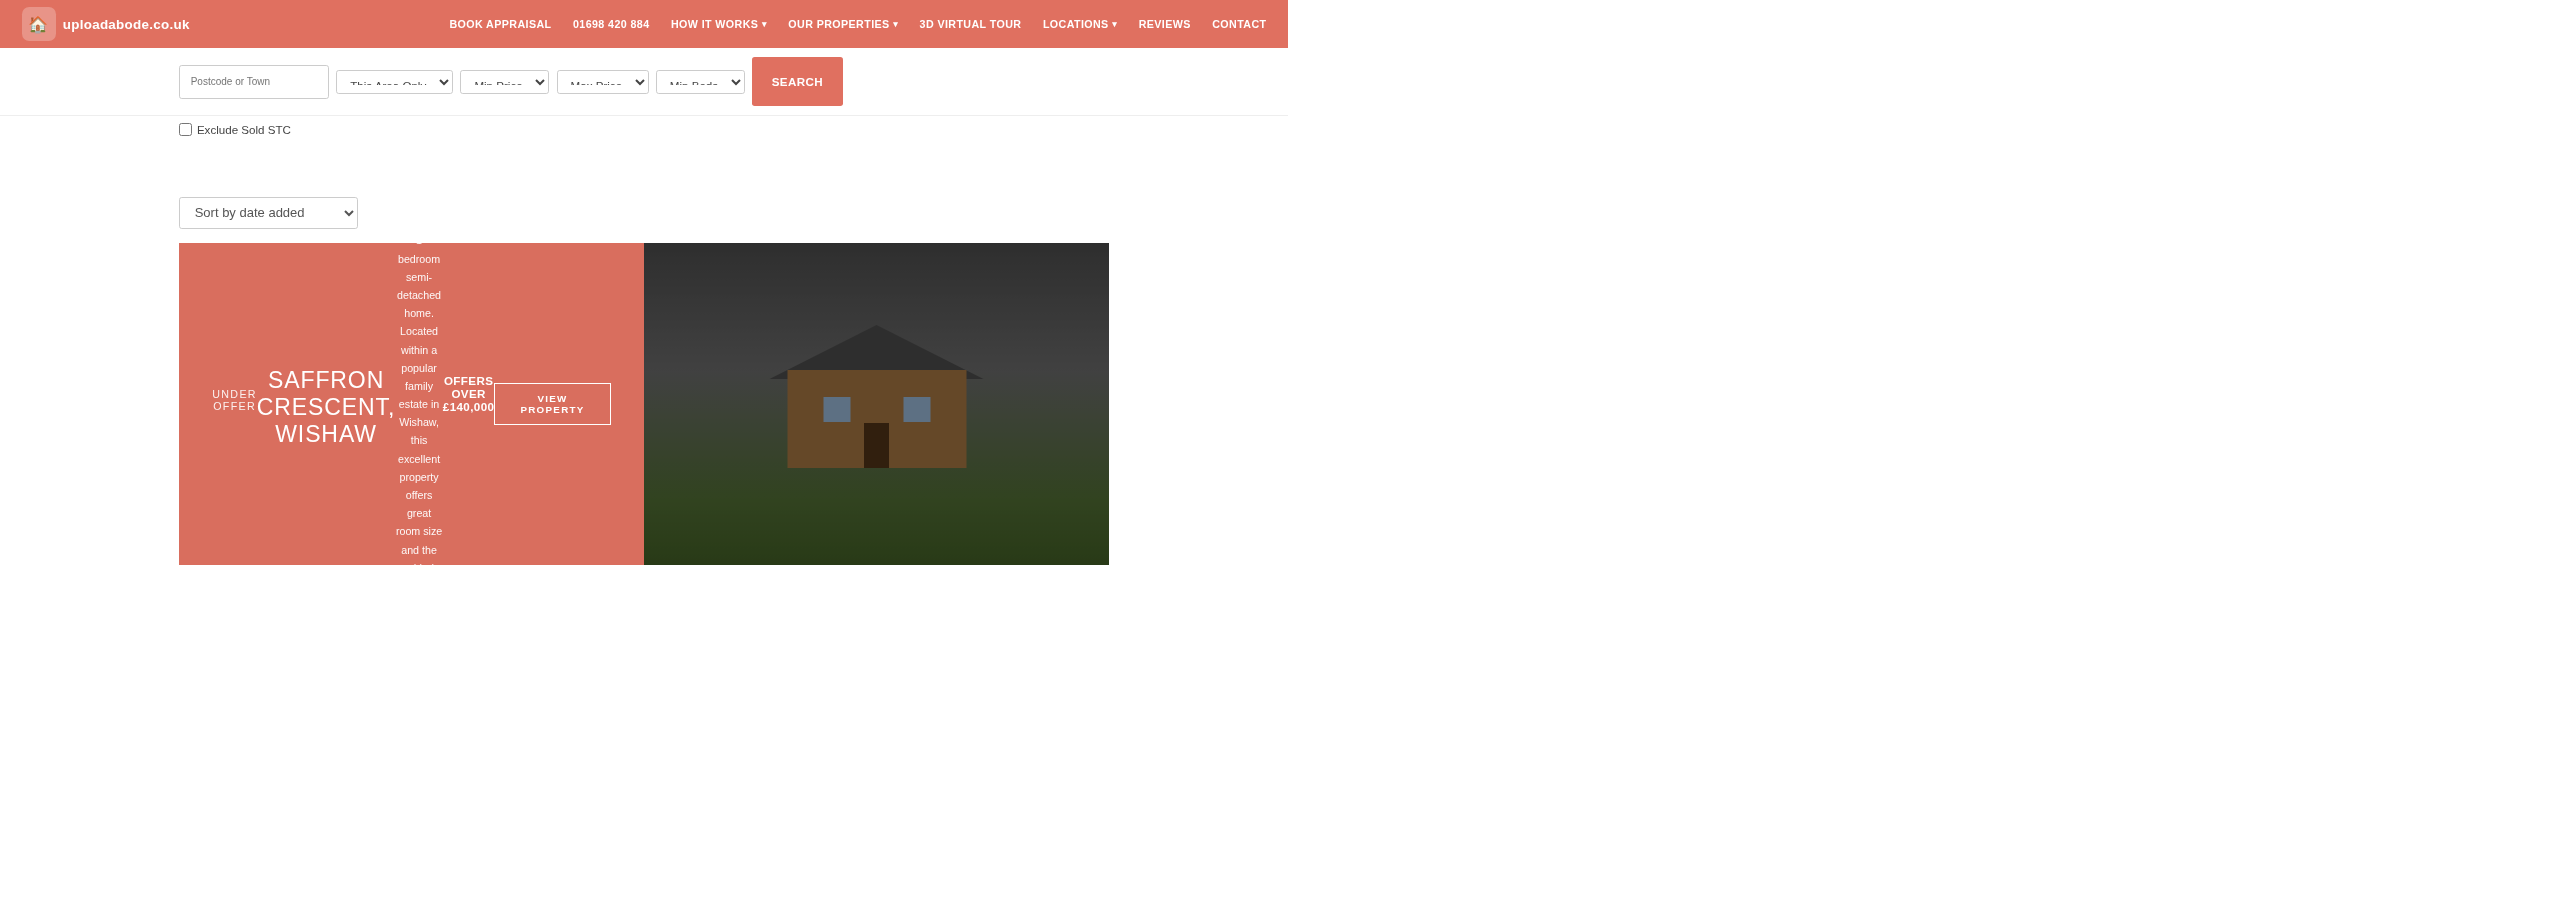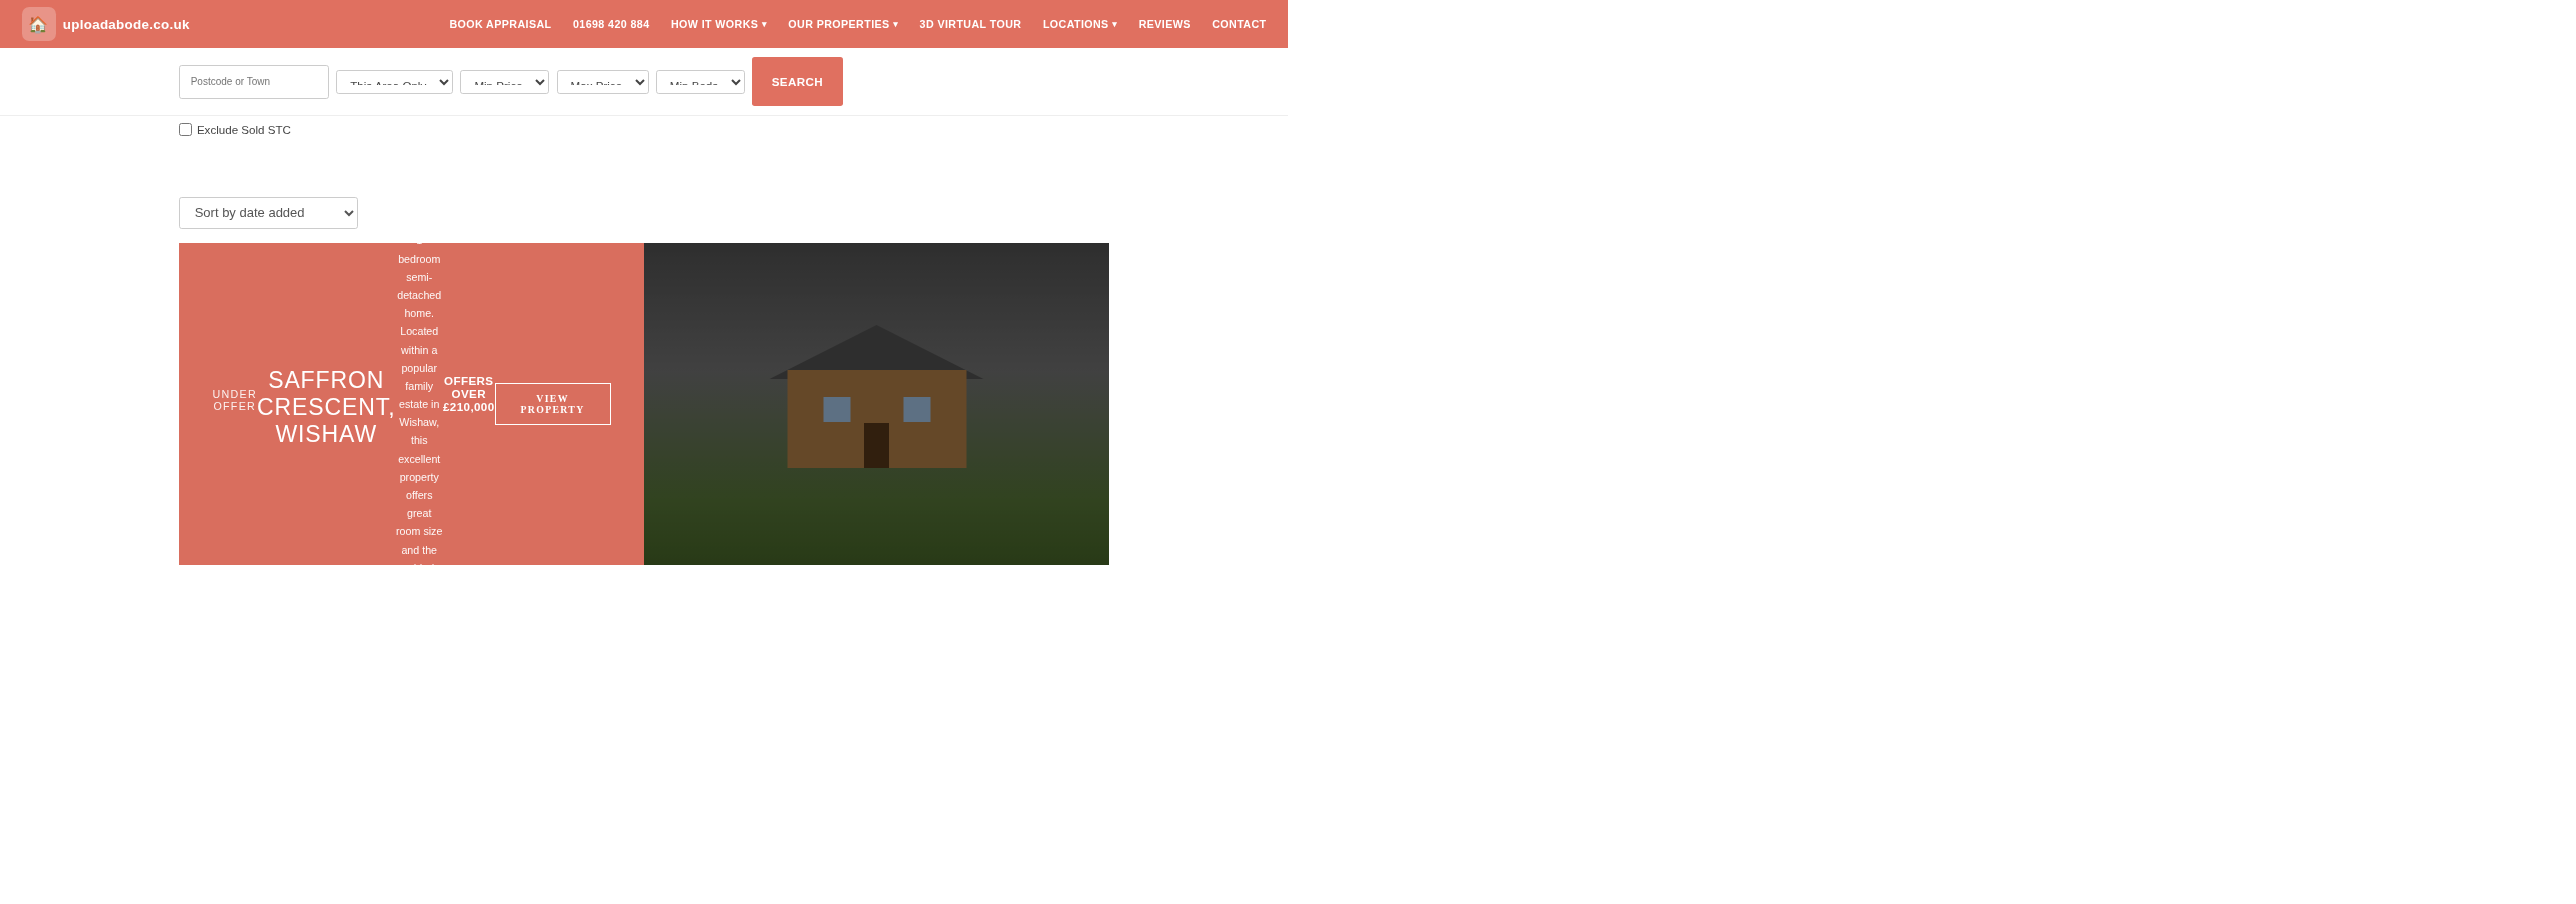--- a/index.html
+++ b/index.html
@@ -194,21 +194,20 @@
     .view-property-btn-light {
       border: 0.9px solid white;
       color: white;
       background: transparent;
       padding: 9px 25px;
       font-size: 9.8px;
       font-weight: bold;
       letter-spacing: 1.3px;
       text-transform: uppercase;
       cursor: pointer;
-      font-family: Liberation Serif, serif;
     }
     .property-image {
       width: 50%;
       position: relative;
       background: #2a2a2a;
       overflow: hidden;
     }
     .property-image-overlay {
       position: absolute;
       inset: 0;
@@ -345,21 +344,21 @@
   </select>
 </div>
 
 <div class="property-card">
 
   <div class="property-info">
     <div class="property-tag">UNDER OFFER</div>
     <div class="property-title">SAFFRON CRESCENT, WISHAW</div>
     <hr class="property-divider">
     <div class="property-description">Upload Abode is delighted to present this lovely 1 bedroom semi-detached home. Located within a popular family estate in Wishaw, this excellent property offers great room size and the added benefit of an integrated garage.</div>
-    <div class="property-price">OFFERS OVER £210,000</div>
+    <div class="property-price">OFFERS OVER £140,000</div>
     <button class="view-property-btn-light">VIEW PROPERTY</button>
   </div>
 
   <div class="property-image">
 
     <div class="house-bg">
       <div class="house-shape">
         <div class="house-roof"></div>
         <div class="house-body">
           <div class="house-window wl"></div>

